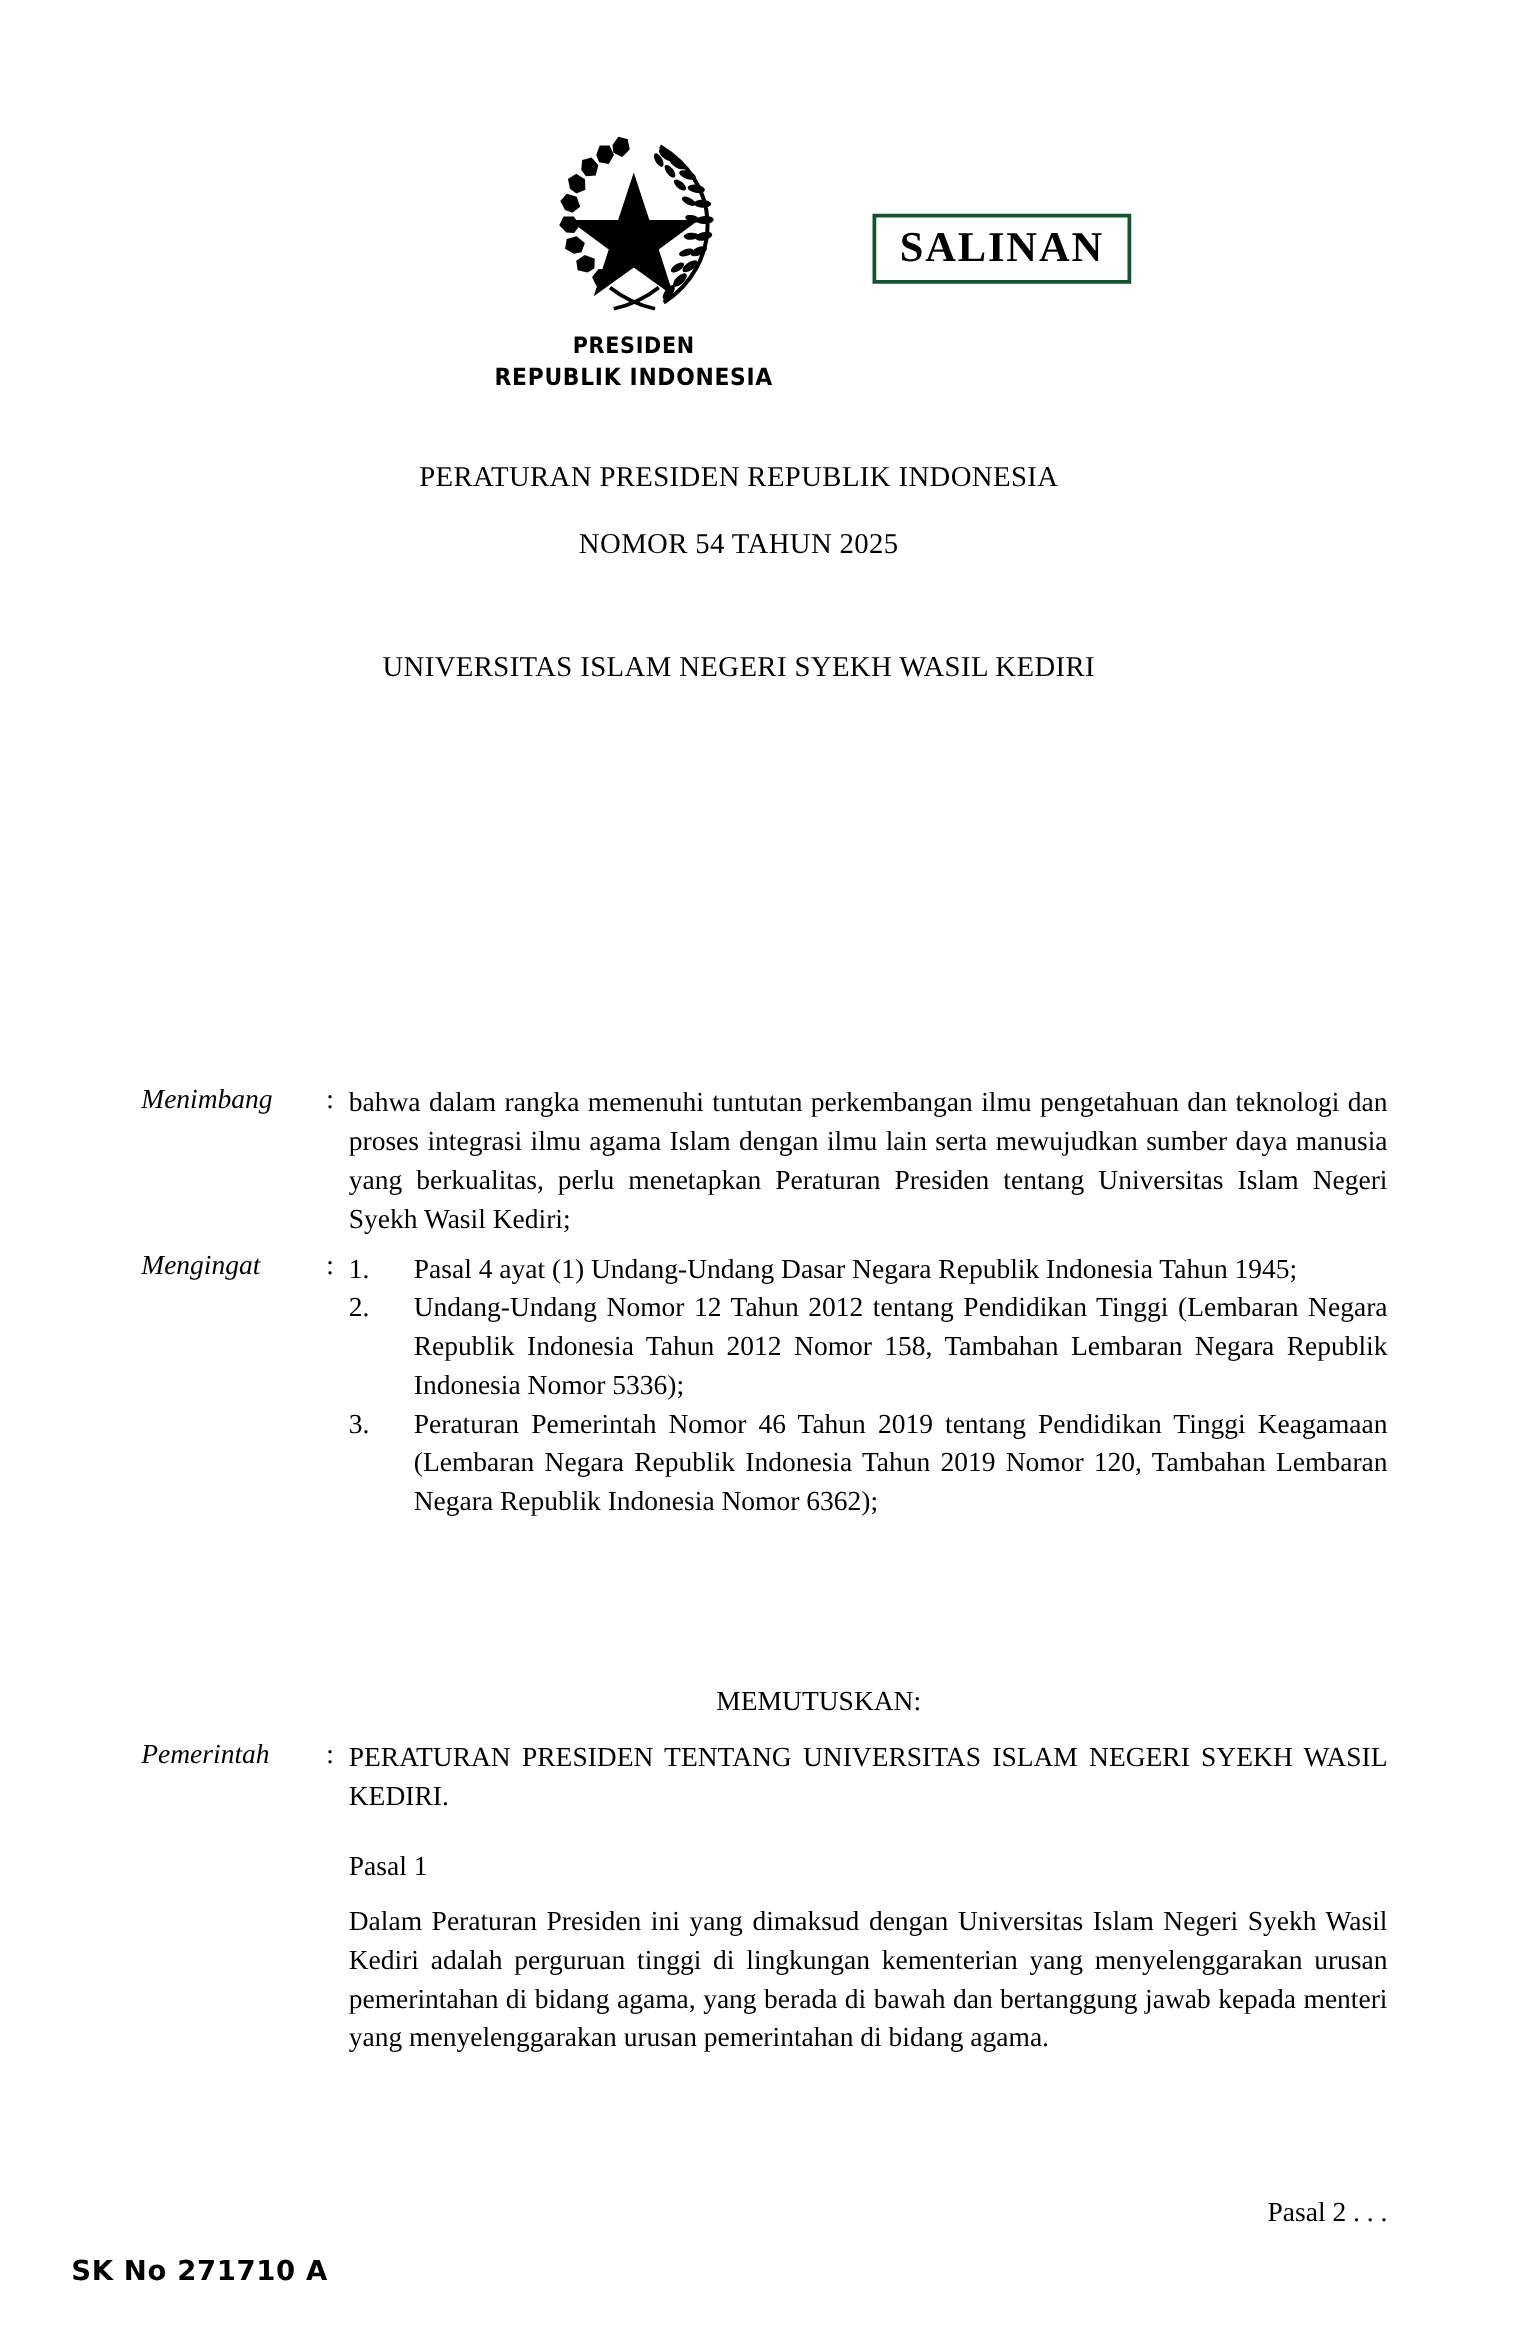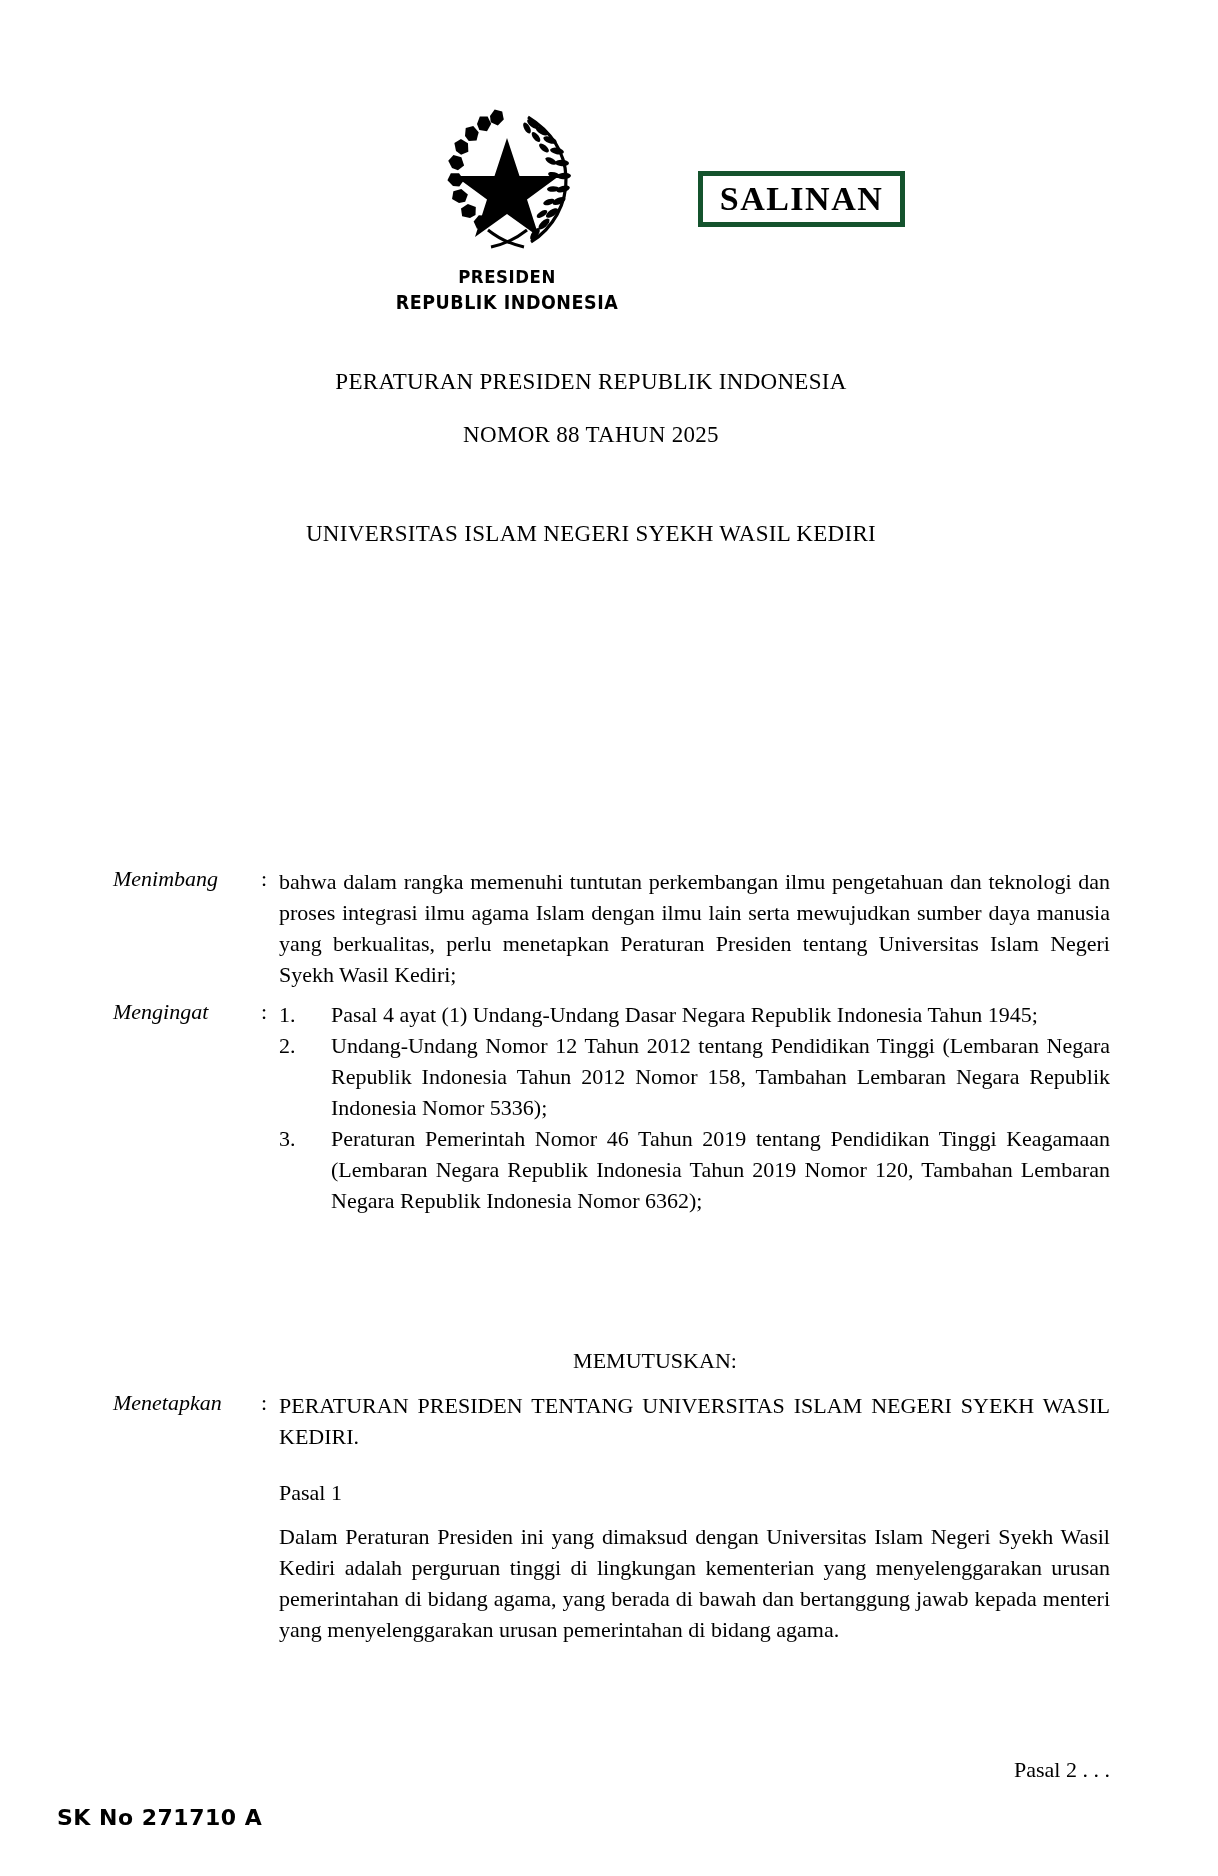--- a/index.html
+++ b/index.html
@@ -50,21 +50,21 @@
     font-size: 19px;
   }
 
   
   .salinan-box {
     position: absolute;
     left: 698px;
     top: 171px;
     width: 207px;
     height: 56px;
-    border: 5px solid #14532d;
+    border: 3px solid #14532d;
     box-sizing: border-box;
     display: flex;
     align-items: center;
     justify-content: center;
   }
   .salinan-text {
     font-family: "Liberation Serif", serif;
     font-weight: bold;
     font-size: 34px;
     letter-spacing: 1.5px;
@@ -271,21 +271,21 @@
   </div>
 
   <div class="presiden-line1">PRESIDEN</div>
   <div class="presiden-line2">REPUBLIK  INDONESIA</div>
 
   <div class="salinan-box">
     <span class="salinan-text">SALINAN</span>
   </div>
 
   <div class="title-line t1">PERATURAN PRESIDEN REPUBLIK INDONESIA</div>
-  <div class="title-line t2">NOMOR 88 TAHUN 2025</div>
+  <div class="title-line t2">NOMOR 54 TAHUN 2025</div>
   <div class="title-line t4">UNIVERSITAS ISLAM NEGERI SYEKH WASIL KEDIRI</div>
 
   <div class="row" id="row-menimbang">
     <div class="row-label">Menimbang</div>
     <div class="row-colon">:</div>
     <div class="row-body">bahwa dalam rangka memenuhi tuntutan perkembangan ilmu pengetahuan dan teknologi dan proses integrasi ilmu agama Islam dengan ilmu lain serta mewujudkan sumber daya manusia yang berkualitas, perlu menetapkan Peraturan Presiden tentang Universitas Islam Negeri Syekh Wasil Kediri;</div>
   </div>
 
   <div class="row" id="row-mengingat">
     <div class="row-label">Mengingat</div>
@@ -304,21 +304,21 @@
           <span class="num">3.</span>
           <span class="txt">Peraturan Pemerintah Nomor 46 Tahun 2019 tentang Pendidikan Tinggi Keagamaan (Lembaran Negara Republik Indonesia Tahun 2019 Nomor 120, Tambahan Lembaran Negara Republik Indonesia Nomor 6362);</span>
         </div>
       </div>
     </div>
   </div>
 
   <div class="memutuskan">MEMUTUSKAN:</div>
 
   <div class="row" id="row-menetapkan">
-    <div class="row-label">Menetapkan</div>
+    <div class="row-label">Pemerintah</div>
     <div class="row-colon">:</div>
     <div class="row-body">PERATURAN PRESIDEN TENTANG UNIVERSITAS ISLAM NEGERI SYEKH WASIL KEDIRI.</div>
   </div>
 
   <div class="pasal-head">Pasal 1</div>
   <div class="pasal-body">Dalam Peraturan Presiden ini yang dimaksud dengan Universitas Islam Negeri Syekh Wasil Kediri adalah perguruan tinggi di lingkungan kementerian yang menyelenggarakan urusan pemerintahan di bidang agama, yang berada di bawah dan bertanggung jawab kepada menteri yang menyelenggarakan urusan pemerintahan di bidang agama.</div>
 
   <div class="catchword">Pasal 2 . . .</div>
   <div class="sk-no">SK  No 271710 A</div>
 

